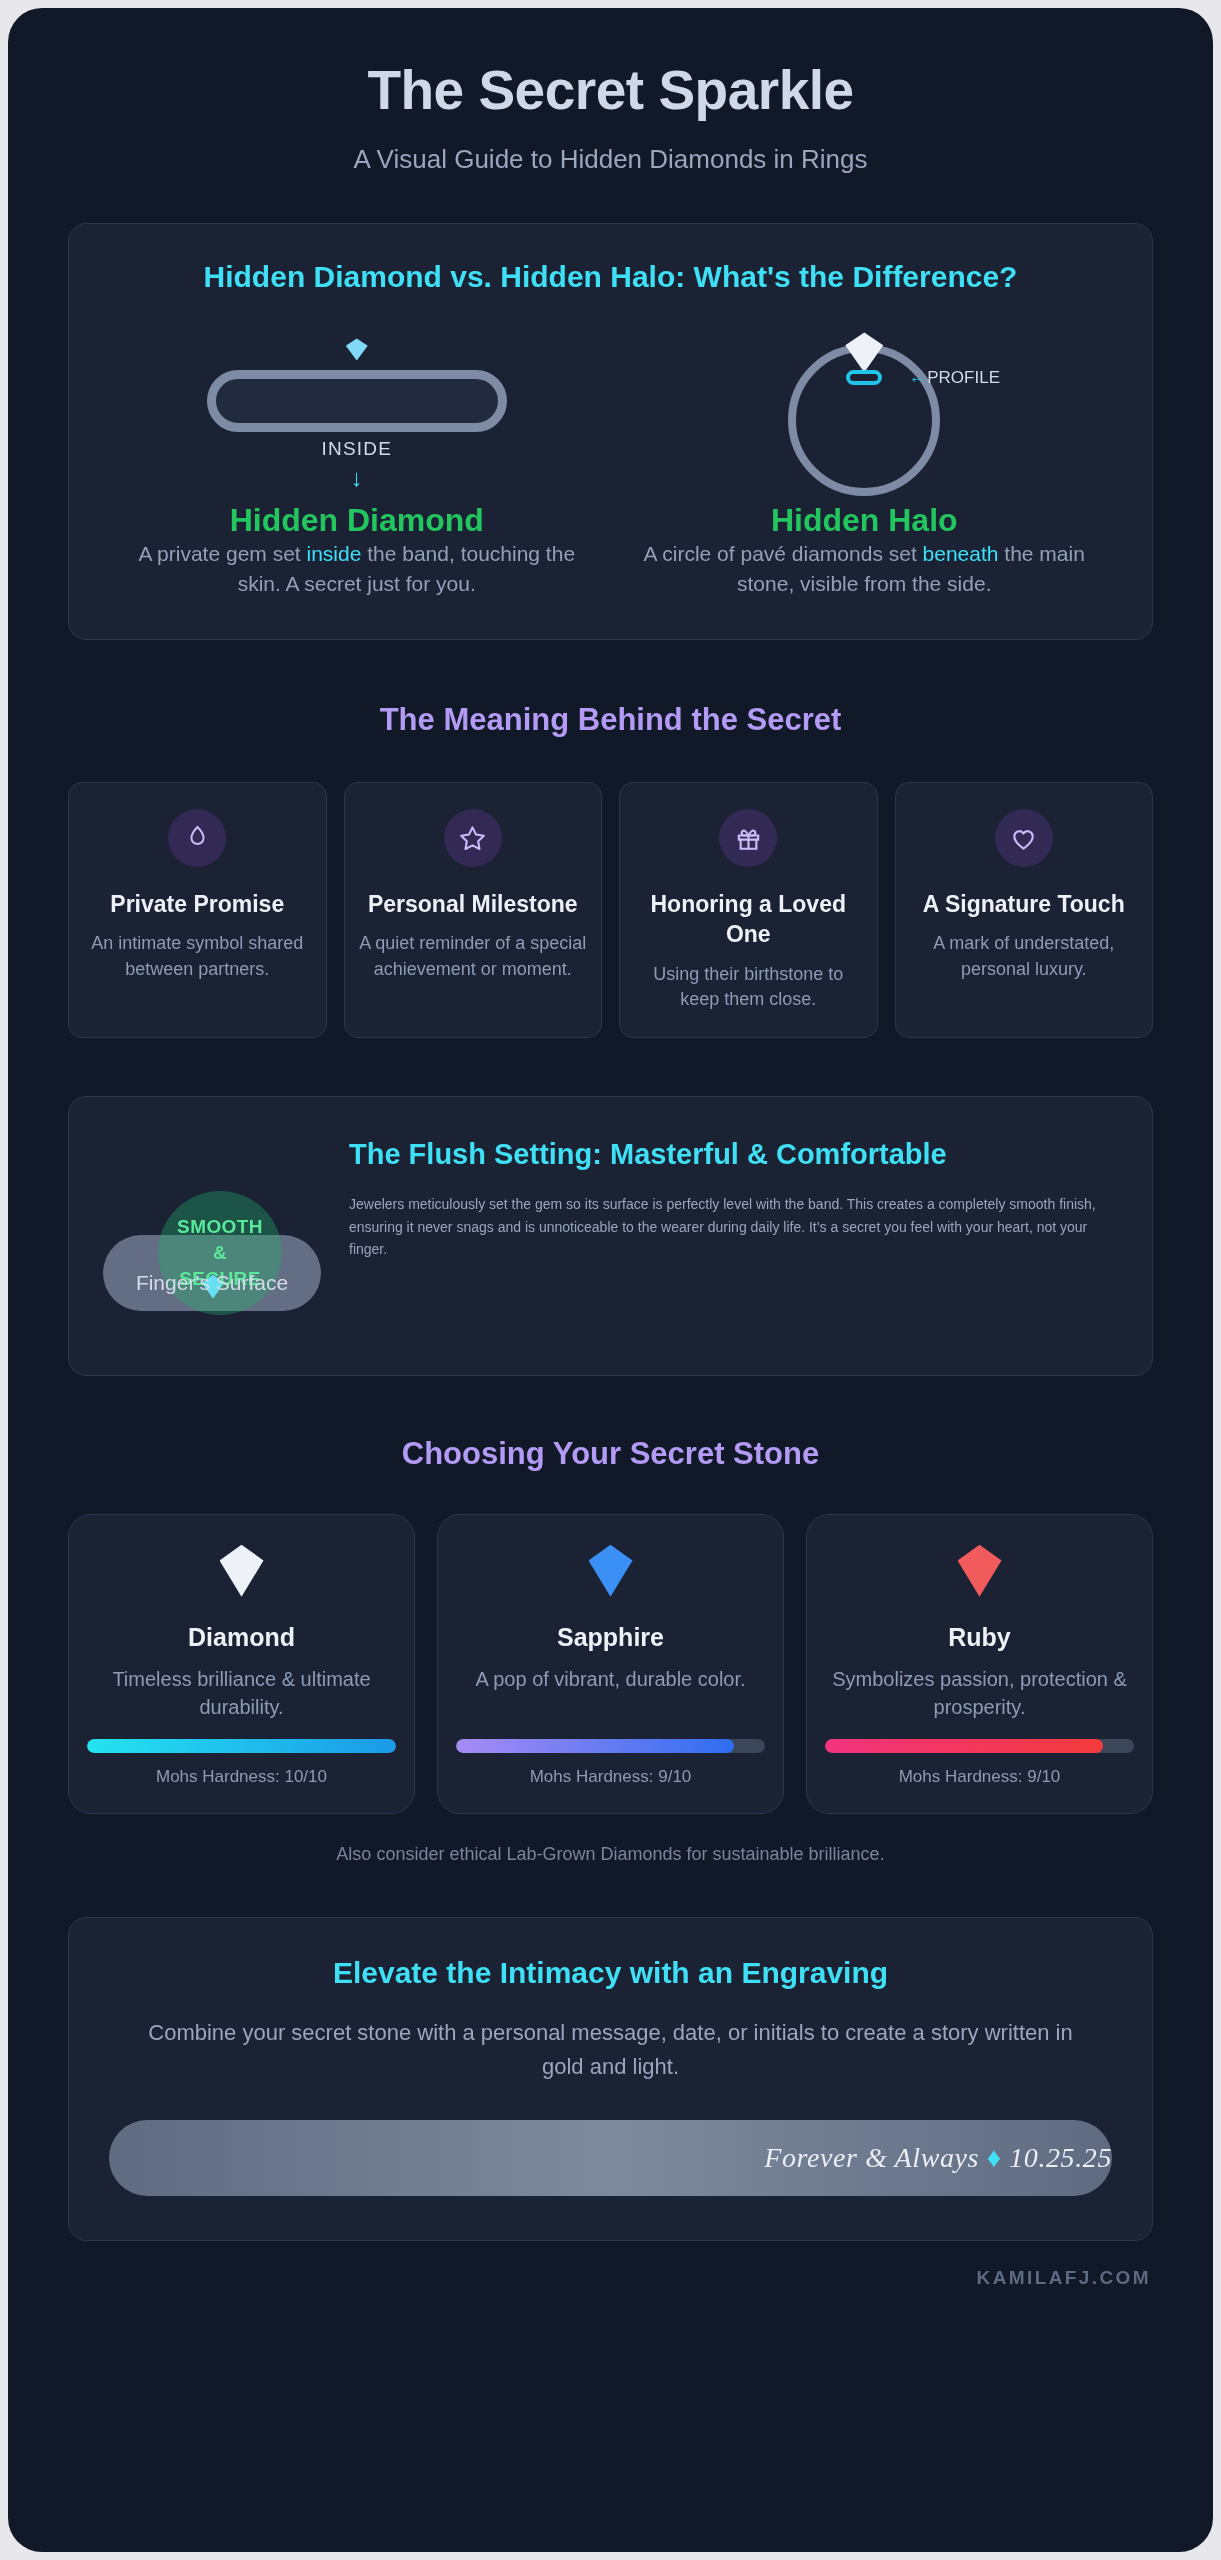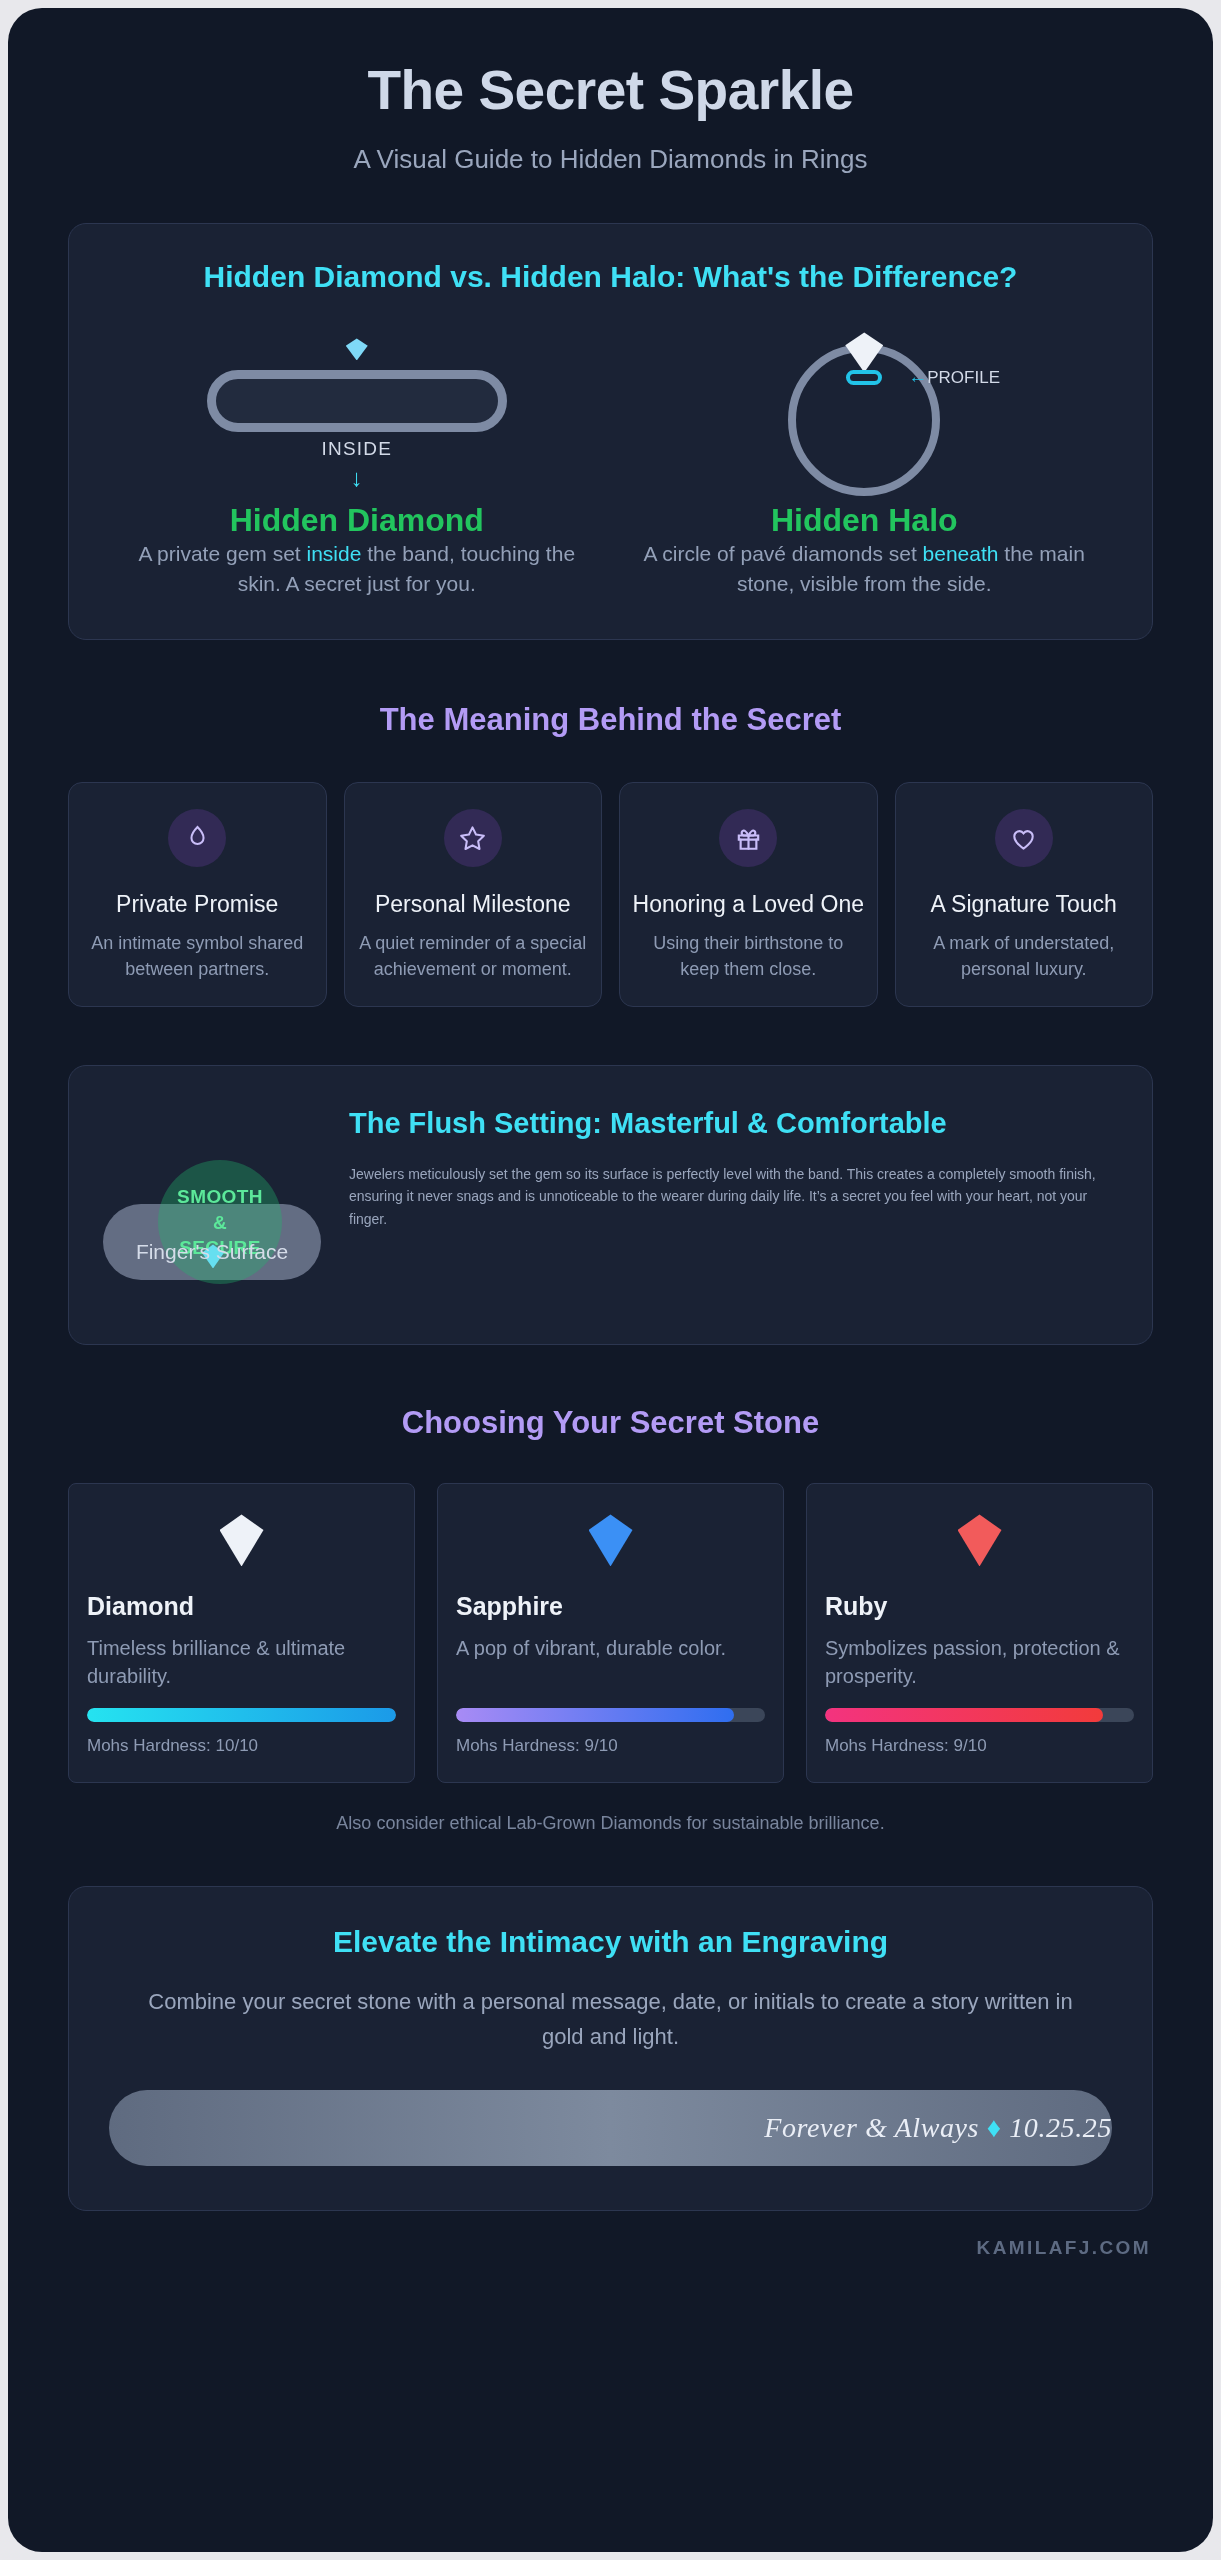--- a/index.html
+++ b/index.html
@@ -128,21 +128,21 @@
     flex:1; background:#1a2234; border:1px solid #2c3650;
     border-radius:14px; padding:26px 12px 24px; text-align:center;
   }
   .m-icon{
     width:58px;height:58px;border-radius:50%;
     background:#322a55; margin:0 auto 22px;
     display:flex;align-items:center;justify-content:center;
   }
   .m-icon svg{ width:29px;height:29px; }
   .m-title{
-    font-size:23px;font-weight:normal;color:#eef2f8;line-height:1.32;
+    font-size:23px;font-weight:bold;color:#eef2f8;line-height:1.32;
   }
   .m-desc{
     font-size:18px;color:#8e9bb4;line-height:1.42;margin-top:12px;
   }
 
   
   .flush{ margin-top:58px; padding:32px 34px 36px; display:flex; gap:26px; align-items:flex-start;}
   .flush-vis{ width:220px; flex:none; padding-top:70px;}
   .flush-diagram{ position:relative; height:140px; }
   .finger-bar{
@@ -175,21 +175,21 @@
   }
   .flush-body p{
     margin:20px 0 0; font-size:14px; color:#9aa6bd; line-height:1.62;
   }
 
   
   .stones-wrap{ margin-top:60px; }
   .stones-grid{ display:flex; gap:22px; margin-top:42px; }
   .scard{
     flex:1; background:#1a2234; border:1px solid #2c3650;
-    border-radius:8px; padding:30px 18px 26px; text-align:left;
+    border-radius:23px; padding:30px 18px 26px; text-align:center;
   }
   .s-gem{
     width:44px;height:52px;margin:0 auto 26px;
     clip-path:polygon(50% 0%, 100% 30%, 50% 100%, 0% 30%);
   }
   .s-name{ font-size:25px;font-weight:bold;color:#eef2f8; }
   .s-desc{ font-size:20px;color:#8e9bb4;line-height:1.4;margin-top:13px;min-height:56px;}
   .bar-track{
     height:14px;border-radius:8px;background:#3b4659;margin-top:18px;overflow:hidden;
   }

